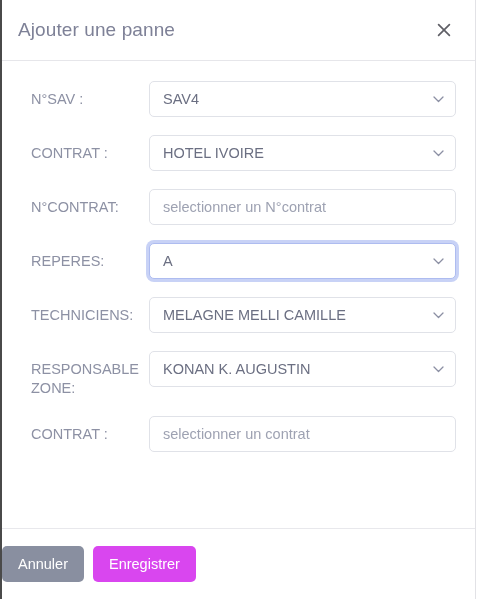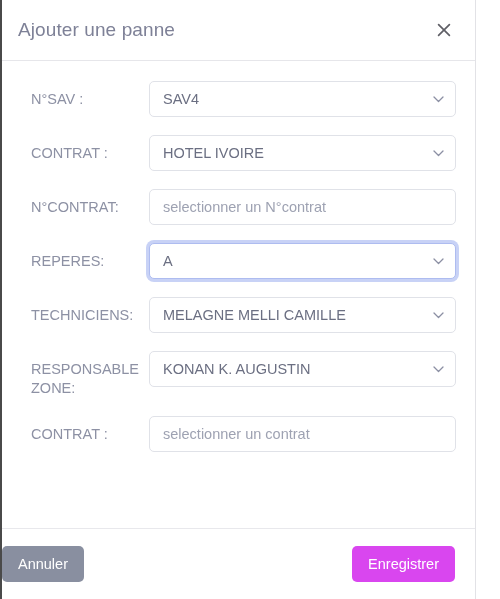--- a/index.html
+++ b/index.html
@@ -129,23 +129,23 @@
   .caret svg { display: block; }
 
   
   .modal-footer {
     height: 71px;
     min-height: 71px;
     box-sizing: border-box;
     border-top: 1px solid #e8e8ec;
     display: flex;
     align-items: center;
-    justify-content: space-between;
+    justify-content: flex-start;
     padding: 0 20px 0 0;
-    gap: 22px;
+    gap: 9px;
   }
   .btn {
     border: none;
     border-radius: 5px;
     font-size: 14.5px;
     font-family: "Liberation Sans", sans-serif;
     color: #ffffff;
     height: 36px;
     padding: 0 16px;
     cursor: pointer;

